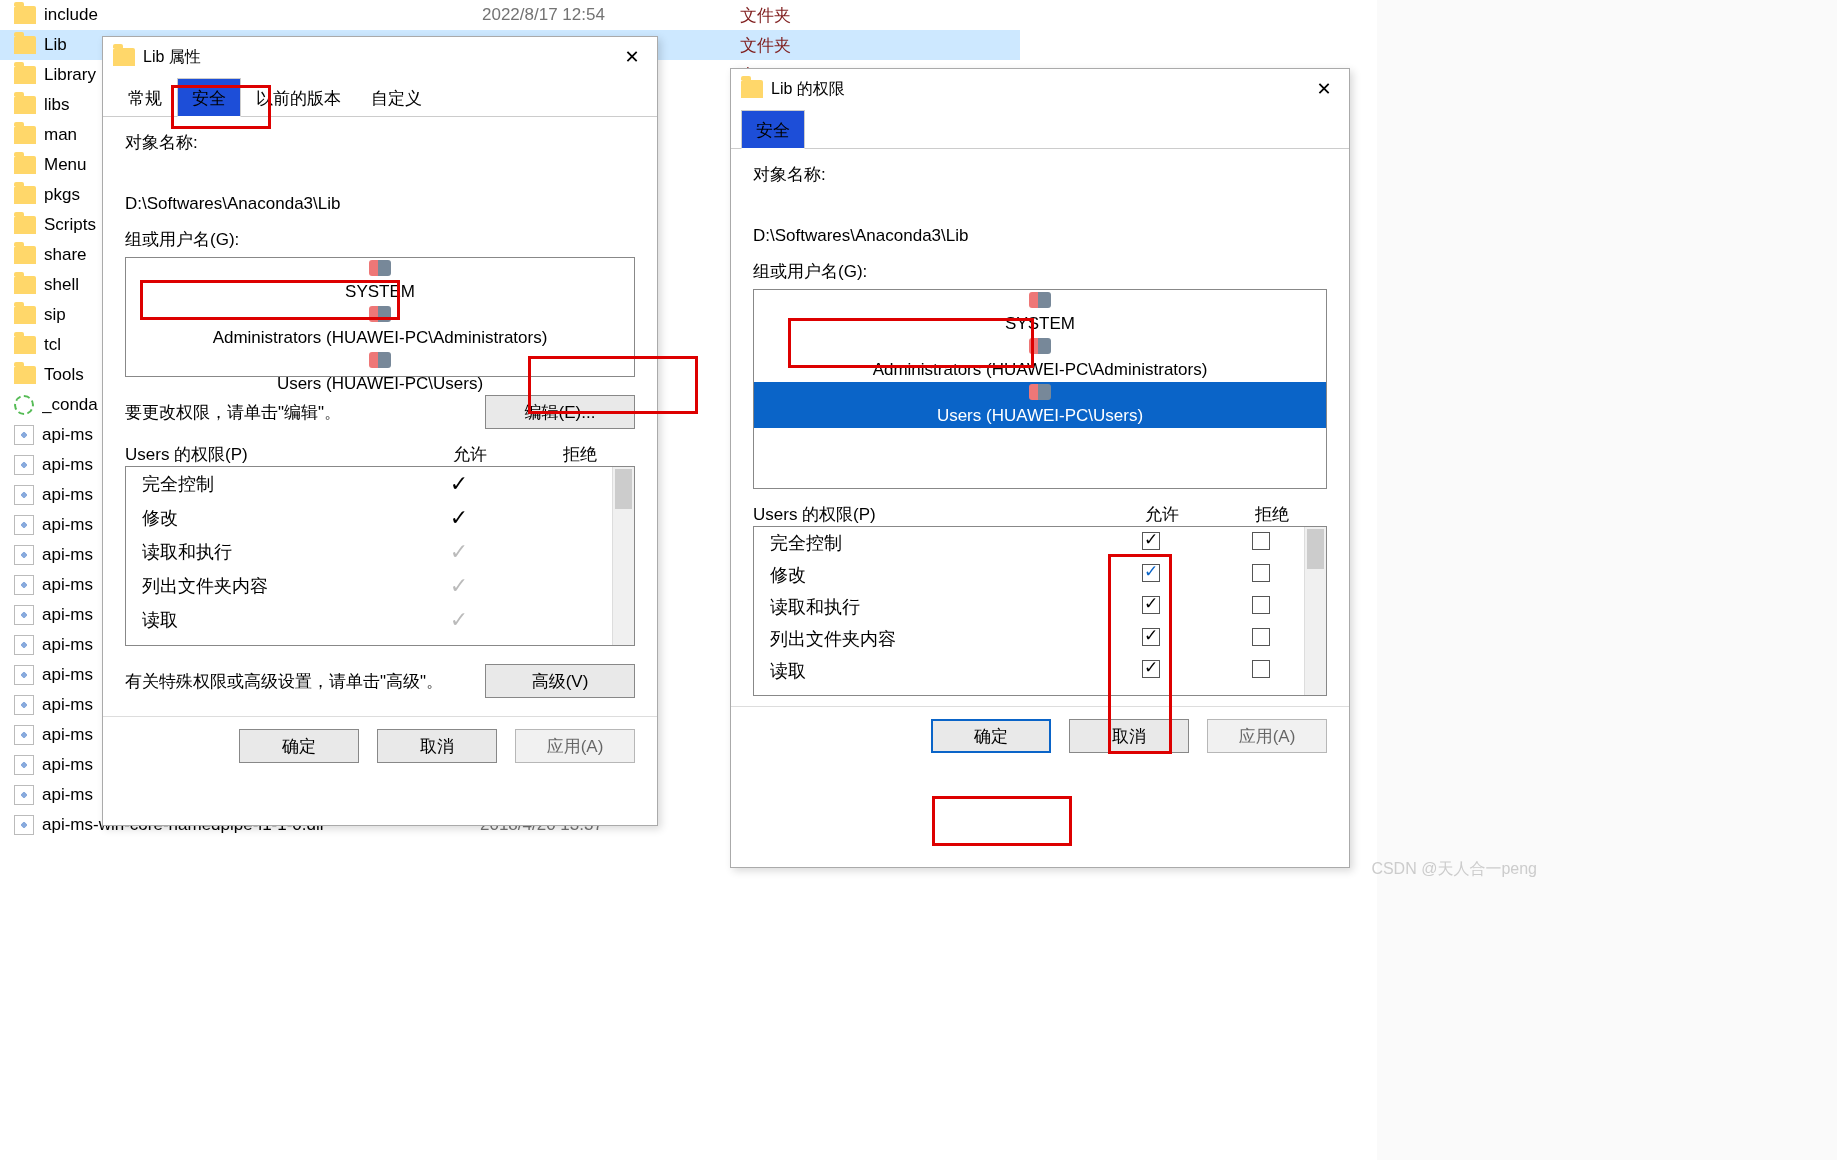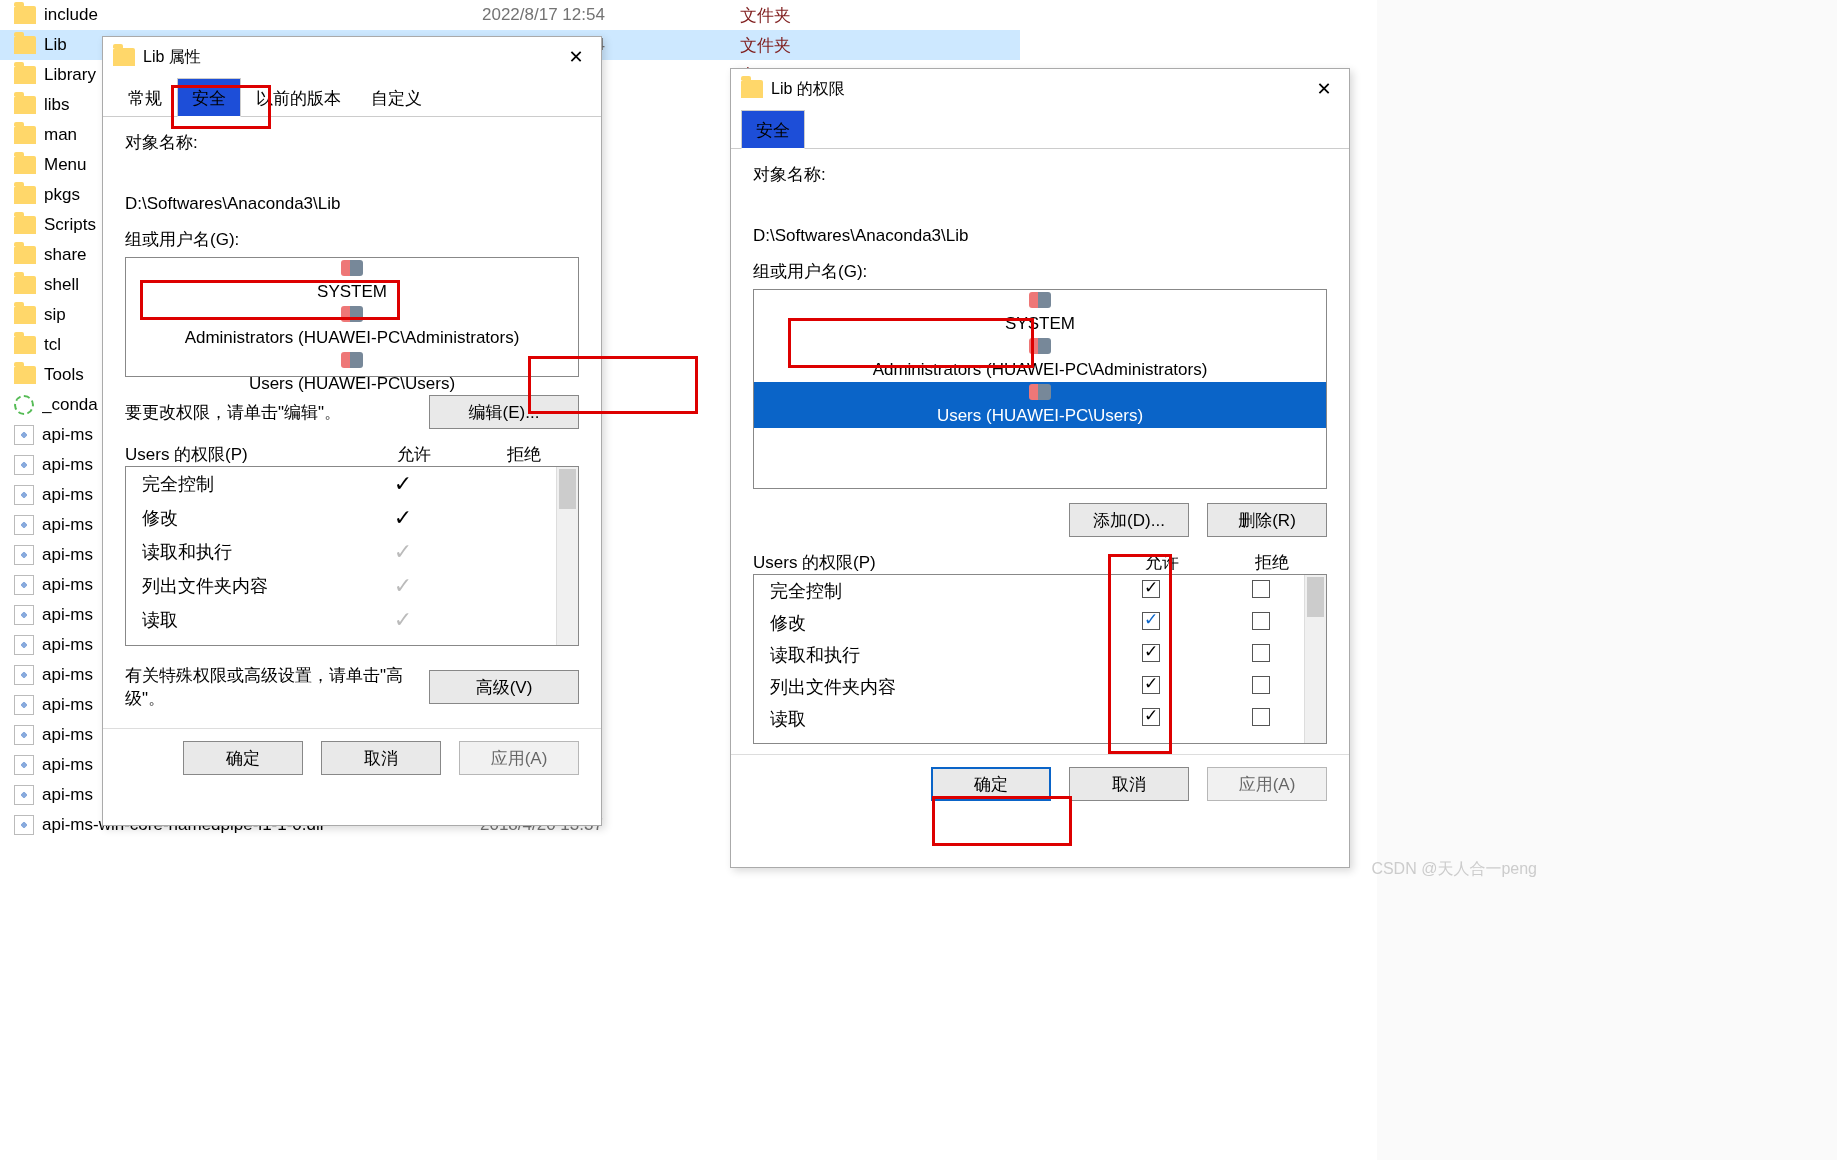--- a/index.html
+++ b/index.html
@@ -229,21 +229,21 @@
     </div>
     <div class="row">
       <span class="ico-file"></span>
       <span class="col-name">api-ms-win-core-namedpipe-l1-1-0.dll</span>
       <span class="col-date">2018/4/20 13:37</span>
       <span class="col-type">应用程序扩展</span>
     </div>
   </div>
 <div class="right-faint"></div>
 
-<div class="dlg" style="left:102px; top:36px; width:500px; height:790px;">
+<div class="dlg" style="left:102px; top:36px; width:556px; height:790px;">
   <div class="dlg-title">
     <span class="ico-folder"></span>
     <span>Lib 属性</span>
     <span class="dlg-close">✕</span>
   </div>
   <div class="tabs" id="dlg1-tabs">
       <div class="tab">常规</div>
       <div class="tab active">安全</div>
       <div class="tab">以前的版本</div>
       <div class="tab">自定义</div>
@@ -341,24 +341,20 @@
         </div>
         <div class="list-item">
           <span class="pair"></span>
           <span>Administrators (HUAWEI-PC\Administrators)</span>
         </div>
         <div class="list-item sel">
           <span class="pair"></span>
           <span>Users (HUAWEI-PC\Users)</span>
         </div>
       </div>
-    <div style="display:flex;justify-content:flex-end;gap:18px;margin:14px 0;">
-      <button class="btn">添加(D)...</button>
-      <button class="btn">删除(R)</button>
-    </div>
     <div class="perm-head">
       <span class="n">Users 的权限(P)</span>
       <span class="c">允许</span>
       <span class="c">拒绝</span>
     </div>
     <div class="perm-list" id="dlg2-perms" style="height:170px;">
       <div class="perm-row">
           <span class="n">完全控制</span>
           <span class="c"><span class="chkbox checked"></span></span>
           <span class="c"><span class="chkbox"></span></span>

